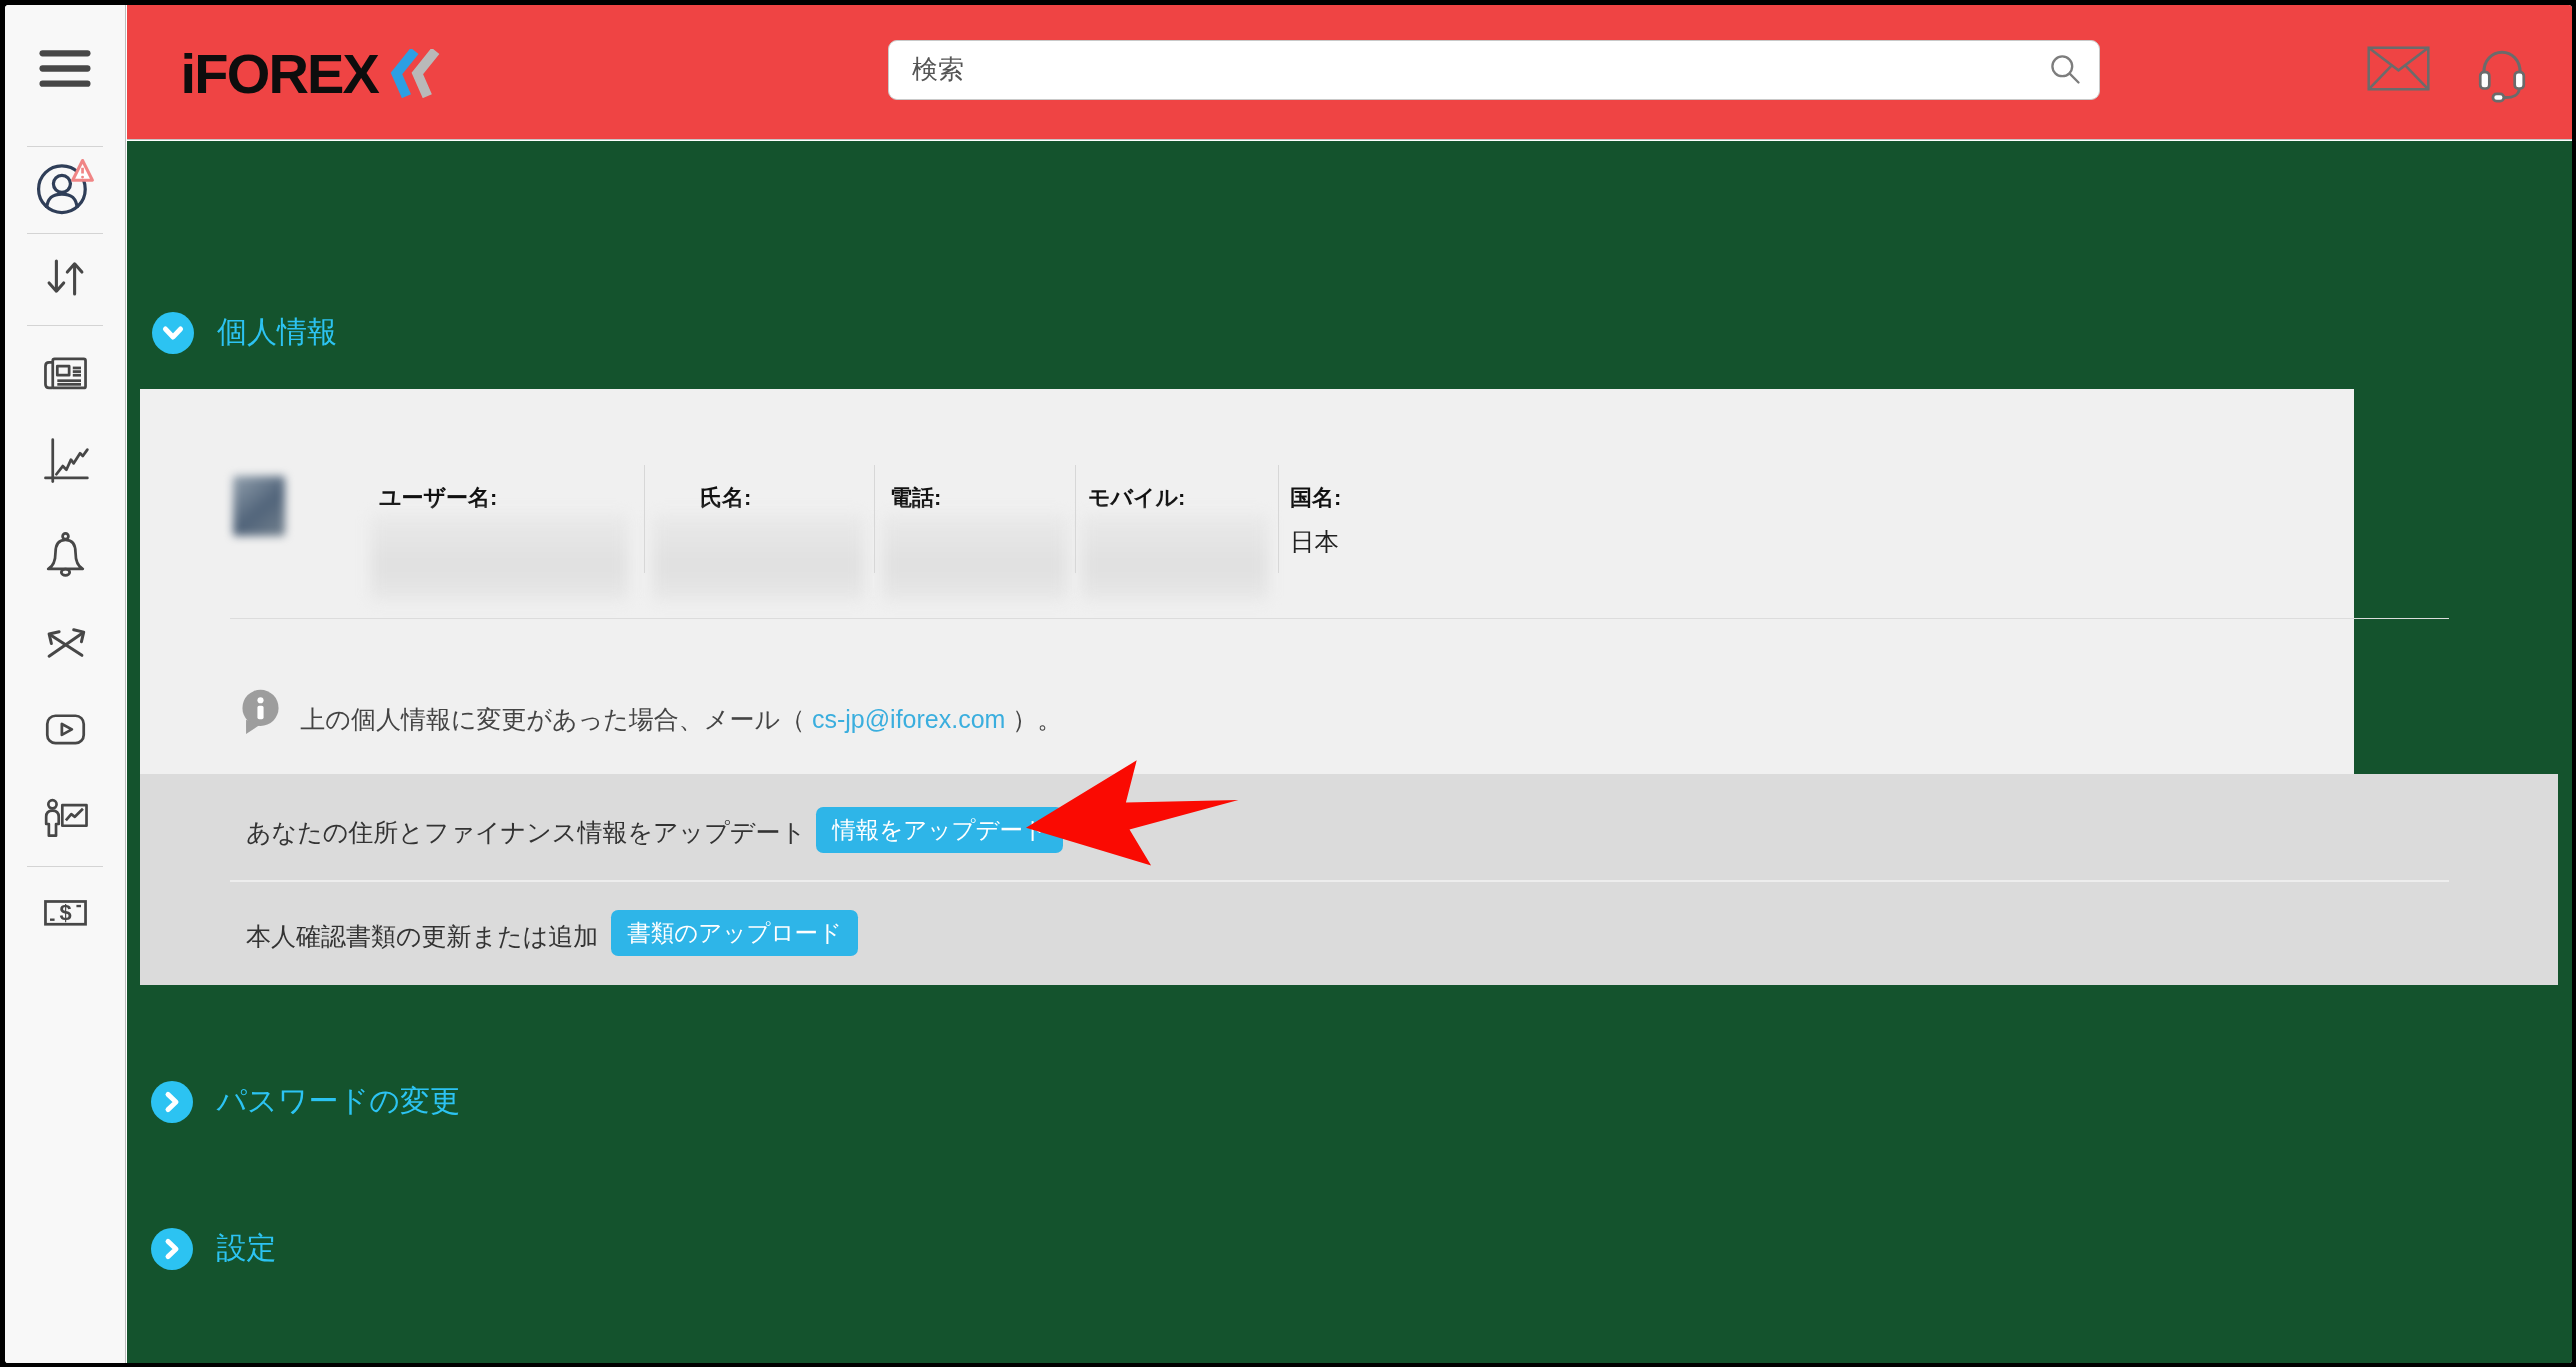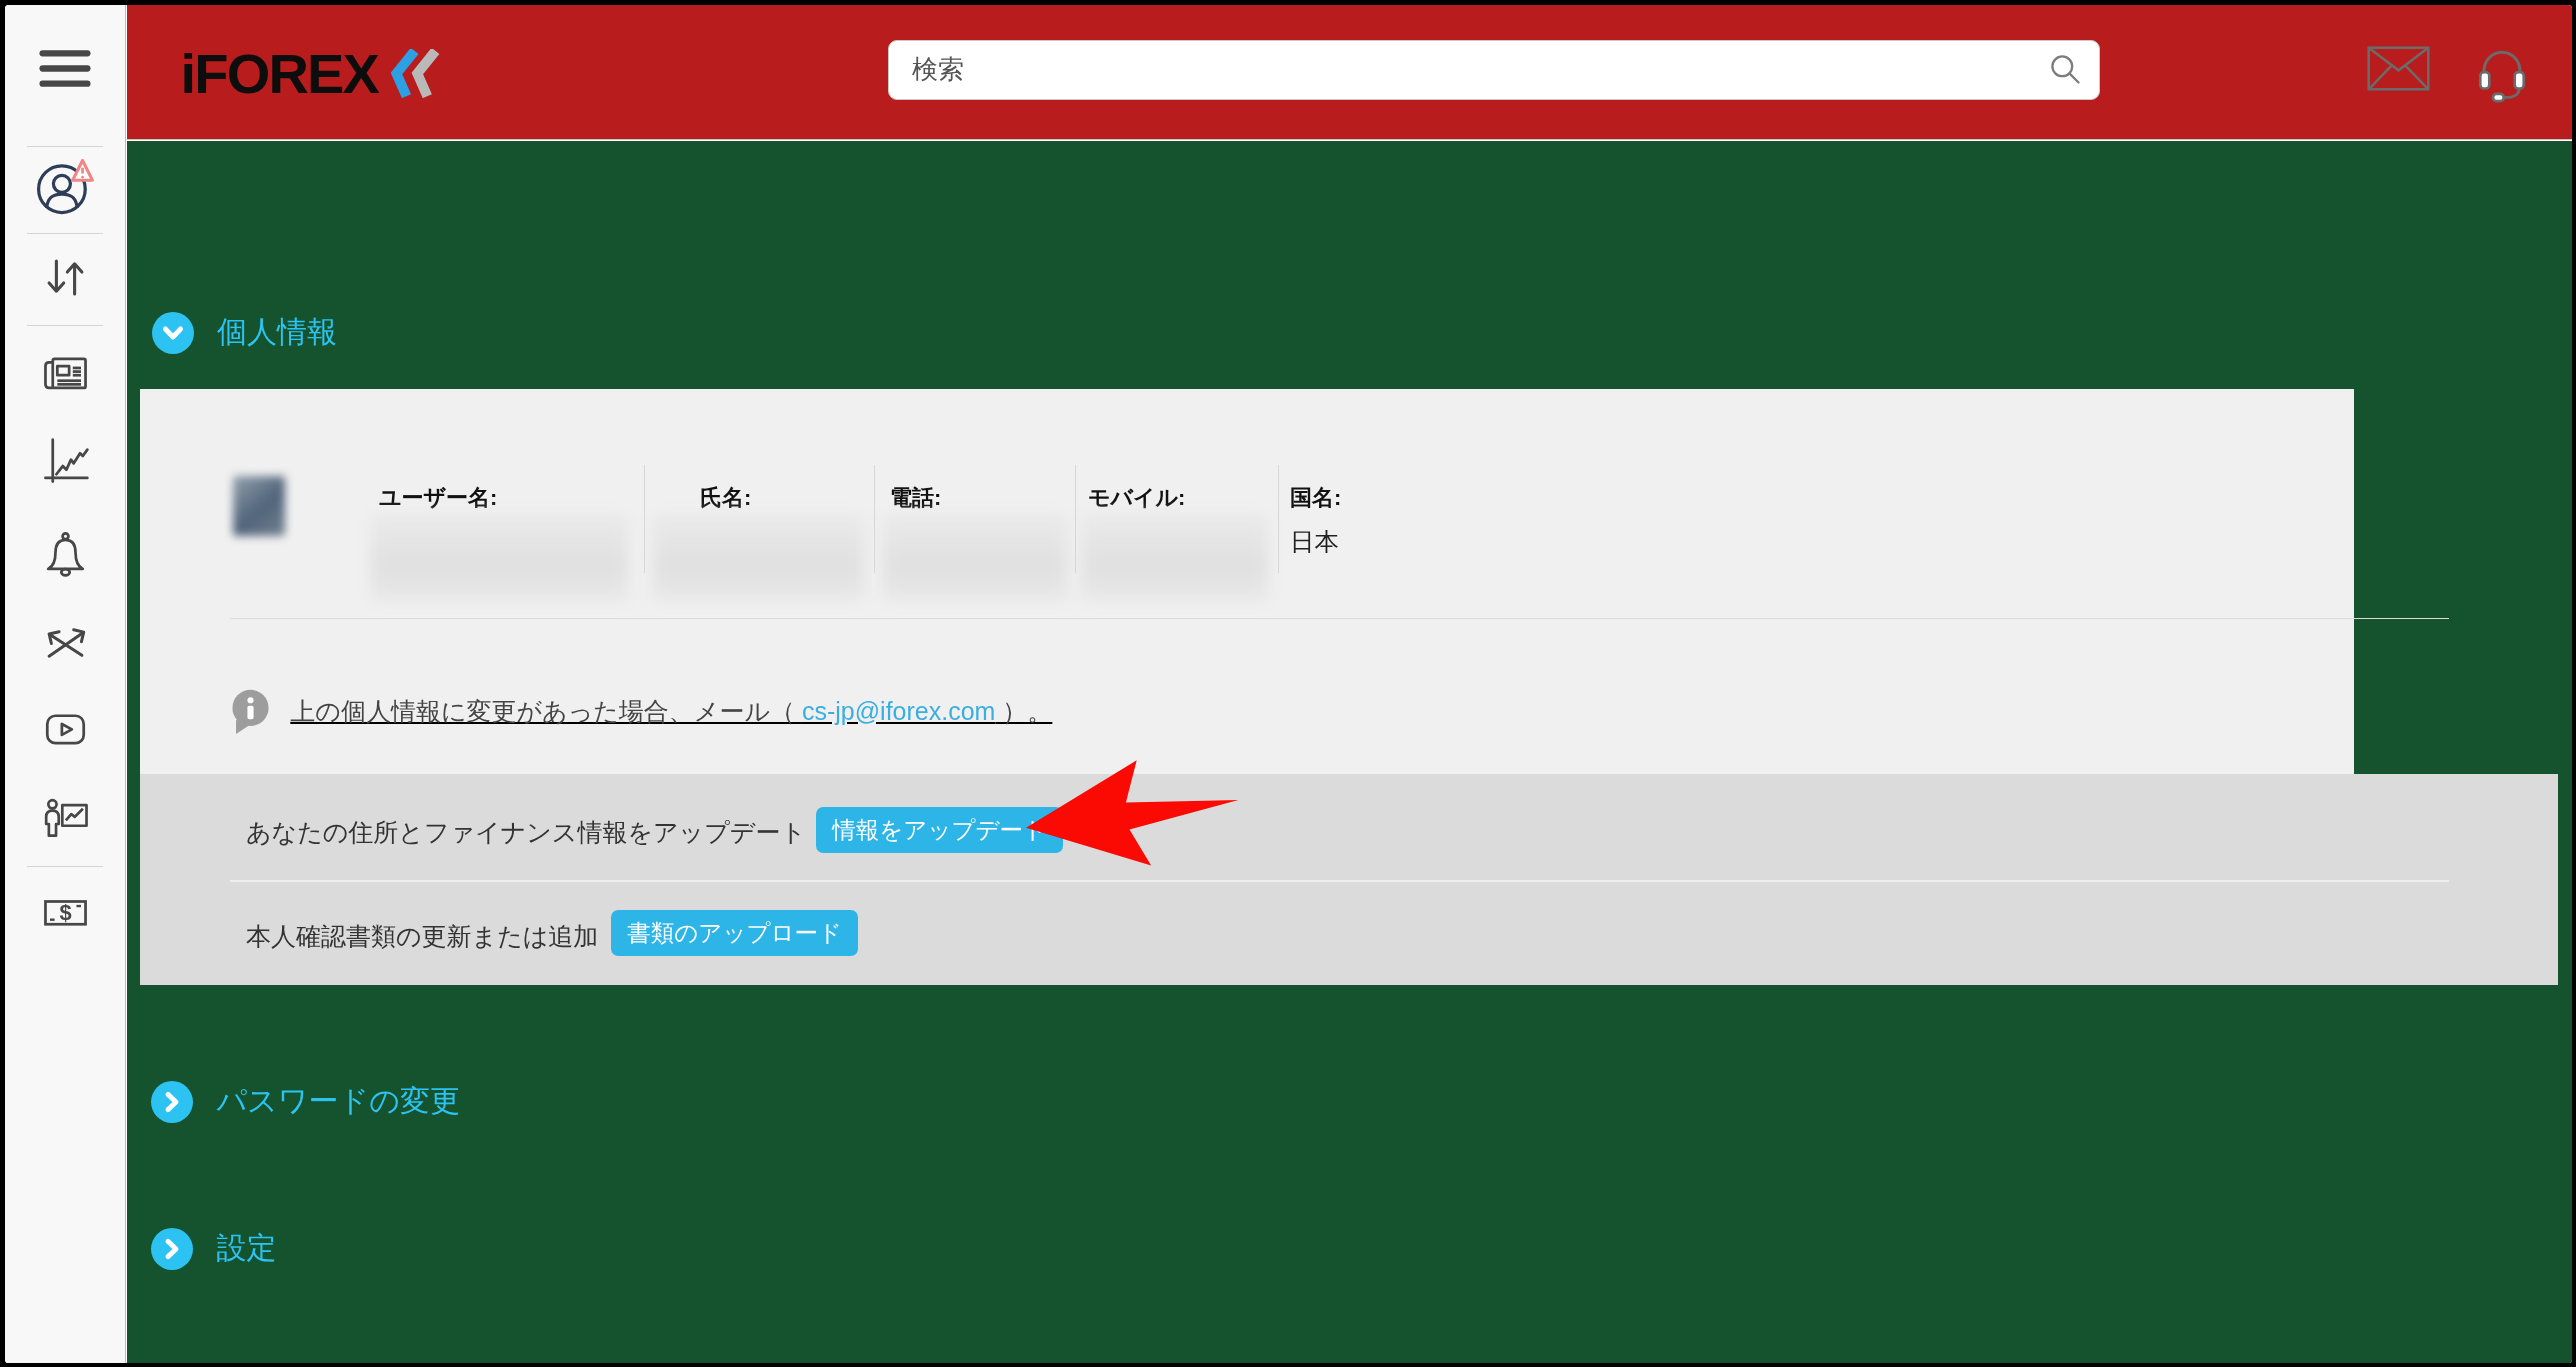--- a/index.html
+++ b/index.html
@@ -24,21 +24,21 @@
     position:absolute; left:0; width:121px; display:flex;
     justify-content:center; align-items:center; cursor:pointer;
   }
   .sb-div {
     position:absolute; left:22px; width:76px; height:1.8px; background:#d4d4d4;
   }
 
   
   .topbar {
     position:absolute; left:122px; right:0; top:0; height:135px;
-    background:#b91c1c; border-bottom:0.9px solid #c4c4c4;
+    background:#ef4444; border-bottom:0.9px solid #c4c4c4;
   }
   .logo {
     position:absolute; left:54px; top:33px; height:72px;
     display:flex; align-items:center;
   }
   .logo-text {
     font-size:56px; font-weight:800; color:#0d0d0d; letter-spacing:-1.8px;
   }
   .logo-chev { margin-left:3.6px; }
   .searchwrap {
@@ -81,21 +81,21 @@
   .pf-label { position:absolute; top:94px; font-size:22px; font-weight:bold; color:#111; white-space:nowrap; }
   .pf-value { position:absolute; top:137px; font-size:24.4px; color:#222; white-space:nowrap; }
   .blob {
     position:absolute; top:125px; height:87px; border-radius:5.4px;
     background:linear-gradient(180deg,#eaeaea 0%,#e0e0e0 60%,#e8e8e8 100%);
     filter:blur(6.3px);
   }
   .vdiv { position:absolute; top:76px; height:108px; width:0.9px; background:#d7d7d7; }
   .hdiv { position:absolute; left:90px; top:229px; width:2219px; height:1.8px; background:#dcdcdc; }
 
-  .inforow { position:absolute; left:87px; top:298px; display:flex; align-items:center;text-decoration:underline; }
+  .inforow { position:absolute; left:97px; top:298px; display:flex; align-items:flex-end; }
   .inforow .txt { margin-left:16.3px; font-size:25px; color:#444; white-space:nowrap; }
   .inforow .lnk { color:#3aaede; cursor:pointer; }
 
   .band {
     position:absolute; left:0; top:385px; width:2418px; height:211px; background:#dbdbdb;padding-left:15px;
   }
   .band-text { position:absolute; left:106px; font-size:25px; color:#333; white-space:nowrap; }
   .band-div { position:absolute; left:90px; top:106px; width:2219px; height:2.7px; background:#ededed; }
   .cbtn {
     position:absolute; height:46px; padding:0 16.3px; border:none; border-radius:7.2px;

